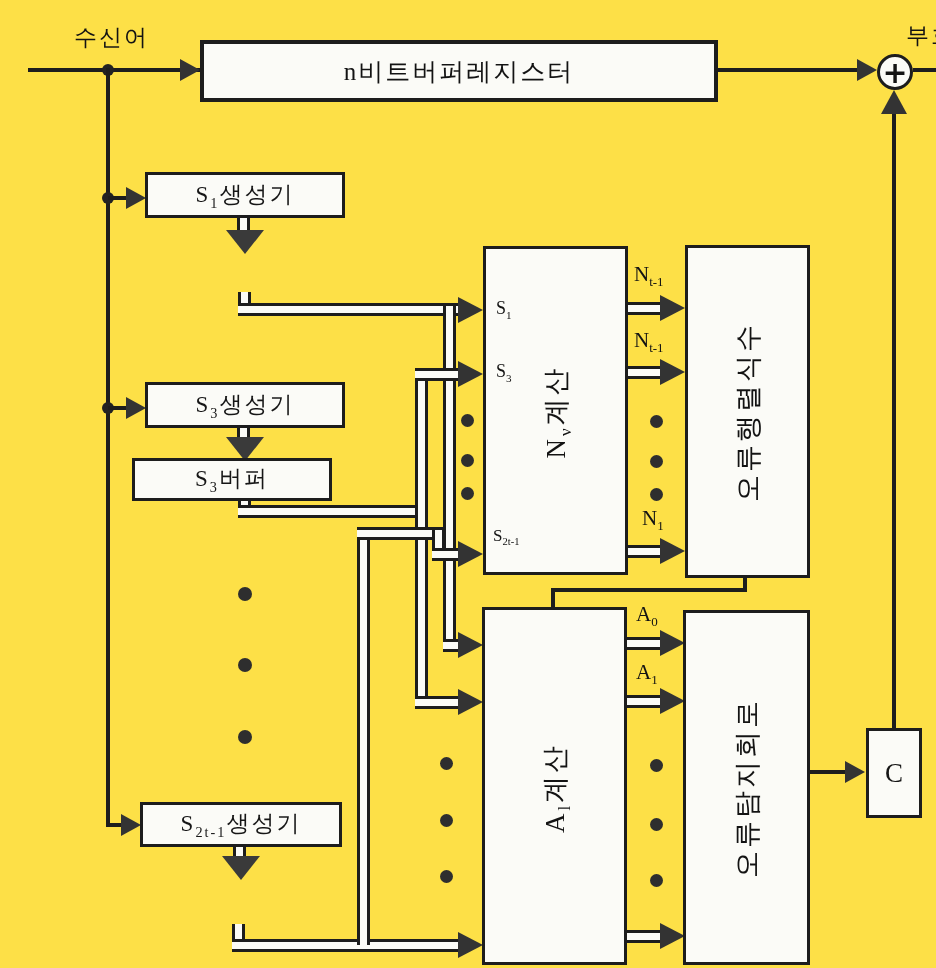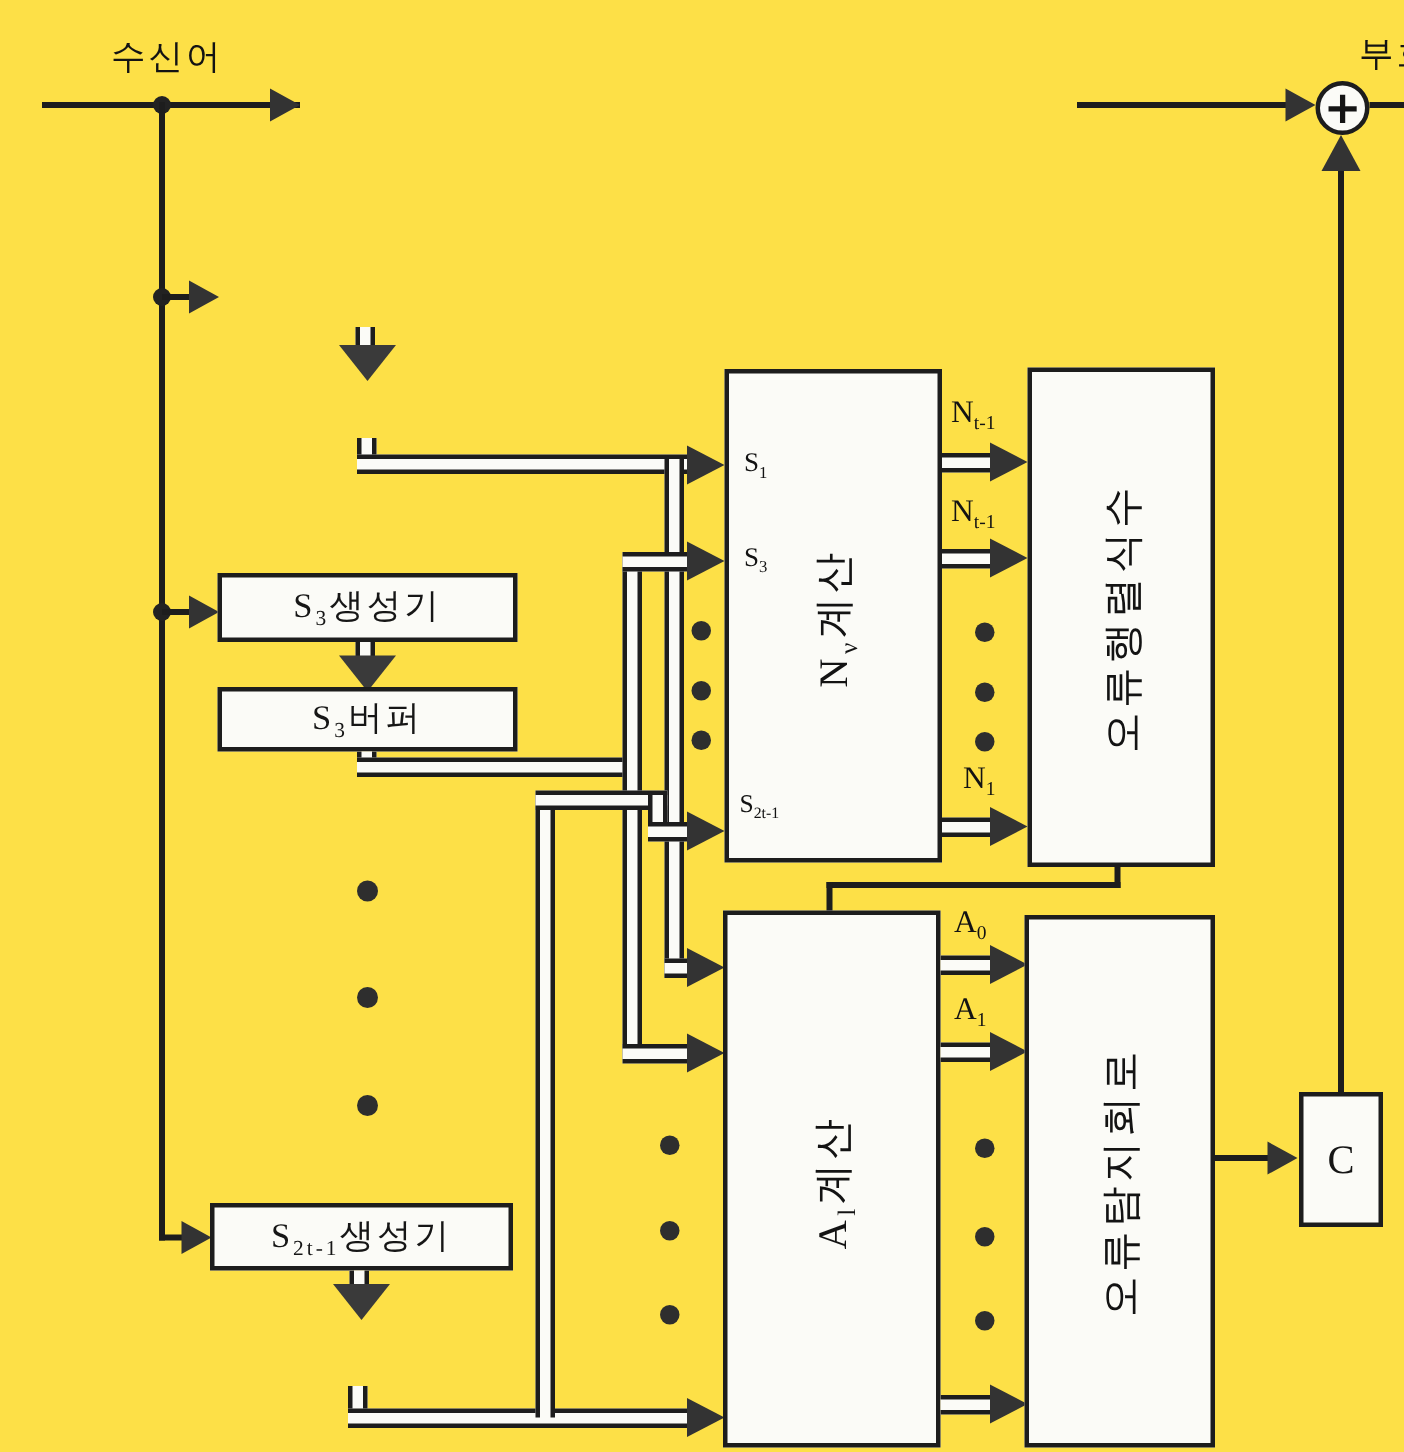--- a/index.html
+++ b/index.html
@@ -53,20 +53,23 @@
 <body>
 
 <div class="canvas">
 
   <div class="lbl boxlbl" style="left:74px; top:22px;">수신어</div>
 
   <div class="hline" style="left:28px; top:68px; width:172px;"></div>
   <div class="jdot" style="left:102px; top:64px;"></div>
   <div class="arr arr-r-sm" style="left:180px; top:59px;"></div>
 
+  <div class="box" style="left:200px; top:40px; width:518px; height:62px; border-width:4px;">
+    <span class="lbl boxlbl" style="position:static; font-size:25px;"><span>n</span><span>비트버퍼레지스터</span></span>
+  </div>
 
   <div class="hline" style="left:718px; top:68px; width:140px;"></div>
   <div class="arr arr-r-sm" style="left:857px; top:59px;"></div>
 
   <div class="adder" style="left:877px; top:54px; width:36px; height:36px;">
     <span>+</span>
   </div>
   <div class="hline" style="left:913px; top:68px; width:23px;"></div>
   <div class="lbl boxlbl" style="left:906px; top:20px;">부호</div>
 
@@ -74,29 +77,32 @@
   <div class="jdot" style="left:102px; top:192px;"></div>
   <div class="jdot" style="left:102px; top:402px;"></div>
 
   <div class="hline" style="left:108px; top:196px; width:20px;"></div>
   <div class="arr arr-r-sm" style="left:126px; top:187px;"></div>
   <div class="hline" style="left:108px; top:406px; width:20px;"></div>
   <div class="arr arr-r-sm" style="left:126px; top:397px;"></div>
   <div class="hline" style="left:106px; top:823px; width:18px;"></div>
   <div class="arr arr-r-sm" style="left:121px; top:814px;"></div>
 
+  <div class="box" style="left:145px; top:172px; width:200px; height:46px;">
+    <span class="boxlbl"><span>S</span><sub>1</sub><span>생성기</span></span>
+  </div>
   <div class="bus-v" style="left:237px; top:218px; height:16px;"></div>
   <div class="arr arr-d" style="left:226px; top:230px;"></div>
 
   <div class="box" style="left:145px; top:382px; width:200px; height:46px;">
     <span class="boxlbl"><span>S</span><sub>3</sub><span>생성기</span></span>
   </div>
   <div class="bus-v" style="left:237px; top:428px; height:13px;"></div>
   <div class="arr arr-d" style="left:226px; top:437px;"></div>
-  <div class="box" style="left:145px; top:458px; width:200px; height:43px;">
+  <div class="box" style="left:132px; top:458px; width:200px; height:43px;">
     <span class="boxlbl"><span>S</span><sub>3</sub><span>버퍼</span></span>
   </div>
 
   <div class="dot" style="left:238px; top:587px; width:14px; height:14px;"></div>
   <div class="dot" style="left:238px; top:658px; width:14px; height:14px;"></div>
   <div class="dot" style="left:238px; top:730px; width:14px; height:14px;"></div>
 
   <div class="box" style="left:140px; top:802px; width:202px; height:45px;">
     <span class="boxlbl"><span>S</span><sub>2t-1</sub><span>생성기</span></span>
   </div>

